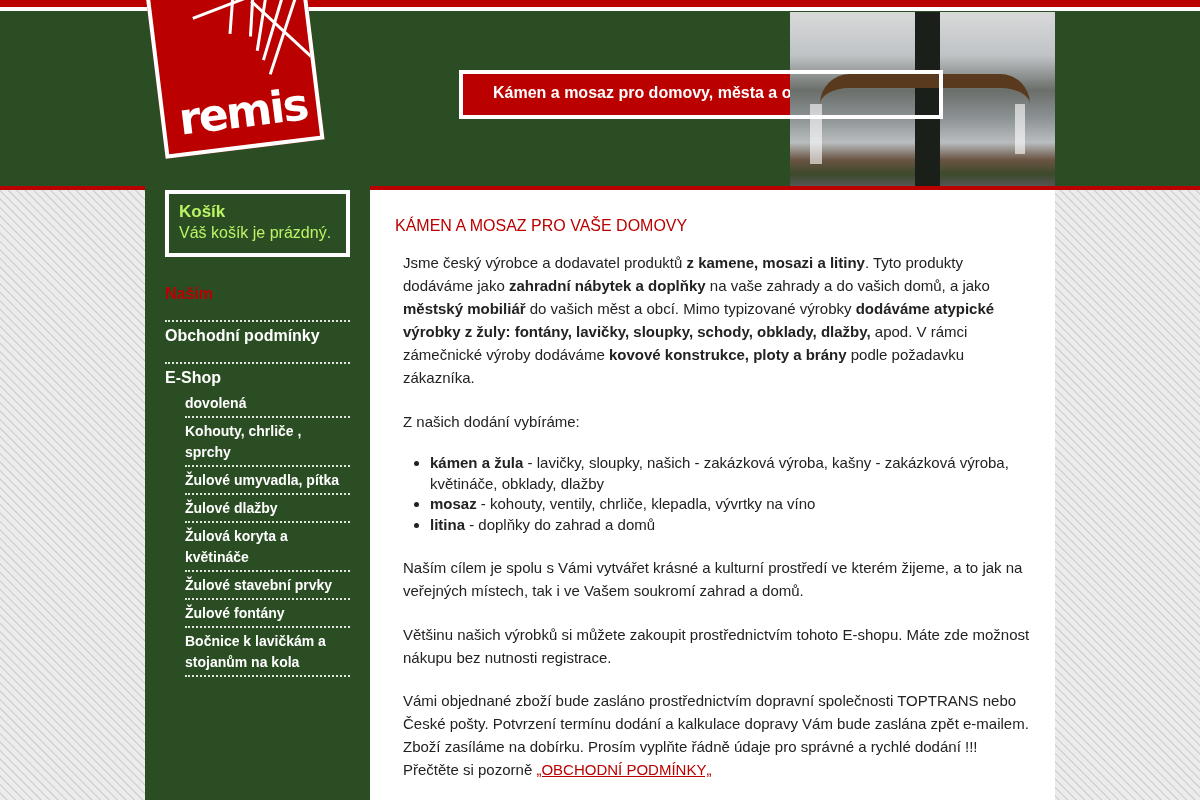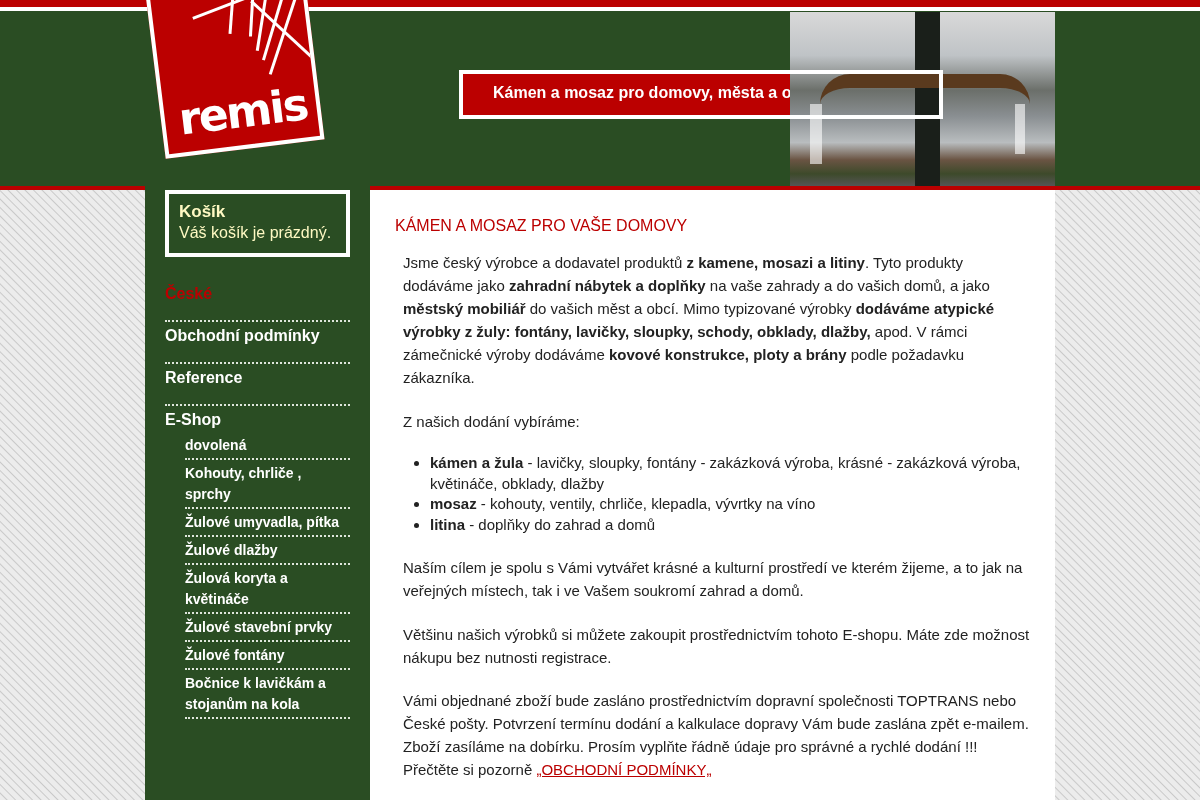--- a/index.html
+++ b/index.html
@@ -49,21 +49,21 @@
     position: absolute; left: 459px; top: 70px; width: 484px; height: 49px;
     border: 4px solid #ffffff; pointer-events: none;
   }
 
   .sidebar {
     position: absolute; left: 145px; top: 186px; width: 225px; height: 614px;
     background: #2a4d23; padding: 4px 20px 0 20px;
   }
   .cart-box {
     border: 4px solid #ffffff; padding: 8px 10px 8px 10px; height: 67px;
-    color: #fef9c3;
+    color: #bef264;
   }
   .cart-title { font-size: 17px; font-weight: bold; line-height: 20px; }
   .cart-text { font-size: 16px; line-height: 22px; margin-top: 0; }
 
   .nav { margin-top: 23px; list-style: none; }
   .nav-item { border-bottom: 2px dotted #dfe6dc; }
   .nav-link {
     display: block; color: #ffffff; font-size: 16px; font-weight: bold;
     text-decoration: none; padding: 4px 0 16px 0; line-height: 20px;
   }
@@ -122,27 +122,24 @@
 </a>
 
 <aside class="sidebar">
   <div class="cart-box">
     <div class="cart-title">Košík</div>
     <div class="cart-text">Váš košík je prázdný.</div>
   </div>
 
   <ul class="nav">
     <li class="nav-item">
-      <a class="nav-link active">České</a>
+      <a class="nav-link active">Naším</a>
     </li>
     <li class="nav-item">
       <a class="nav-link">Obchodní podmínky</a>
-    </li>
-    <li class="nav-item">
-      <a class="nav-link">Reference</a>
     </li>
     <li class="nav-item eshop">
       <a class="nav-link">E-Shop</a>
       <ul class="subnav">
         <li class="subnav-item">
             <a class="subnav-link">dovolená</a>
           </li>
         <li class="subnav-item">
             <a class="subnav-link">Kohouty, chrliče , sprchy</a>
           </li>
@@ -167,21 +164,21 @@
       </ul>
     </li>
   </ul>
 </aside>
 
 <main class="main">
   <h1>KÁMEN A MOSAZ PRO VAŠE DOMOVY</h1>
   <p><span>Jsme český výrobce a dodavatel produktů </span><b>z kamene, mosazi a litiny</b><span>. Tyto produkty dodáváme jako </span><b>zahradní nábytek a doplňky</b><span> na vaše zahrady a do vašich domů, a jako </span><b>městský mobiliář</b><span> do vašich měst a obcí. Mimo typizované výrobky </span><b>dodáváme atypické výrobky z žuly: fontány, lavičky, sloupky, schody, obklady, dlažby,</b><span> apod. V rámci zámečnické výroby dodáváme </span><b>kovové konstrukce, ploty a brány</b><span> podle požadavku zákazníka.</span></p>
   <p>Z našich dodání vybíráme:</p>
   <ul>
-    <li><b>kámen a žula</b><span> - lavičky, sloupky, fontány - zakázková výroba, krásné - zakázková výroba, květináče, obklady, dlažby</span></li>
+    <li><b>kámen a žula</b><span> - lavičky, sloupky, našich - zakázková výroba, kašny - zakázková výroba, květináče, obklady, dlažby</span></li>
     <li><b>mosaz</b><span> - kohouty, ventily, chrliče, klepadla, vývrtky na víno</span></li>
     <li><b>litina</b><span> - doplňky do zahrad a domů</span></li>
   </ul>
   <p>Naším cílem je spolu s Vámi vytvářet krásné a kulturní prostředí ve kterém žijeme, a to jak na veřejných místech, tak i ve Vašem soukromí zahrad a domů.</p>
   <p>Většinu našich výrobků si můžete zakoupit prostřednictvím tohoto E-shopu. Máte zde možnost nákupu bez nutnosti registrace.</p>
   <p><span>Vámi objednané zboží bude zasláno prostřednictvím dopravní společnosti TOPTRANS nebo České pošty. Potvrzení termínu dodání a kalkulace dopravy Vám bude zaslána zpět e-mailem. Zboží zasíláme na dobírku. Prosím vyplňte řádně údaje pro správné a rychlé dodání !!! Přečtěte si pozorně </span><a>„OBCHODNÍ PODMÍNKY„</a></p>
   <p>Děkujeme za projevený zájem o naše výrobky.</p>
 </main>
 
 </body></html>

